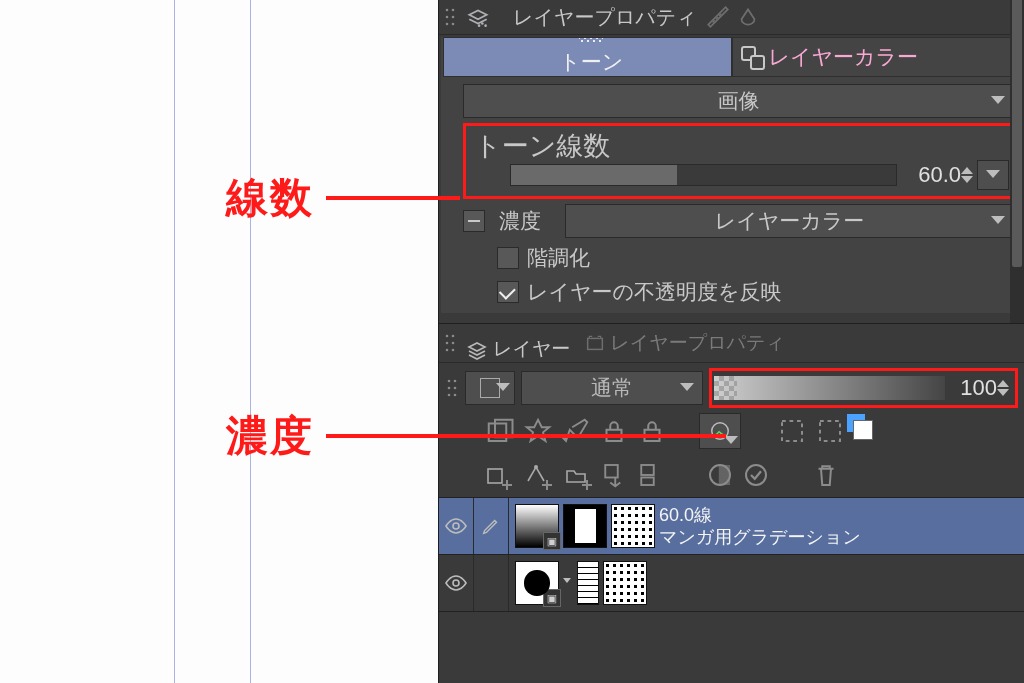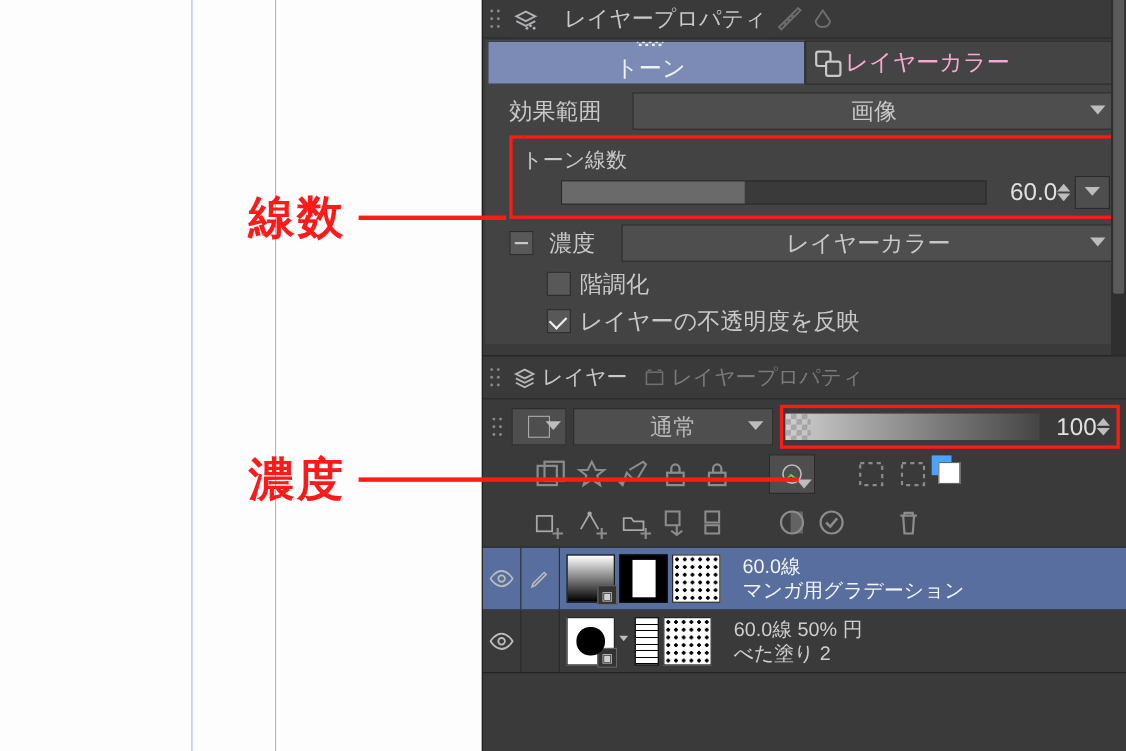--- a/index.html
+++ b/index.html
@@ -131,21 +131,21 @@
   }
 
   .frequency-box {
     margin:2px 6px 2px 22px;
     border:3px solid #ff1a1a;
     background:#434343;
     padding:6px 4px 6px 8px;
   }
   .freq-top {
     display:flex; align-items:center;
-    font-size:19px; color:#c8c8c8;
+    font-size:27px; color:#c8c8c8;
     height:28px;
   }
   .freq-slider-row {
     display:flex; align-items:center;
     height:30px;
     gap:0;
   }
   .freq-slider {
     flex:1; height:20px;
     background:#3a3a3a;
@@ -188,21 +188,21 @@
   }
   .check-row { height:34px; display:flex; align-items:center; font-size:21px; }
 
   
   .layer-tabs {
     height:38px; border-top:1px solid #1f1f1f; border-bottom:1px solid #2a2a2a;
     display:flex; align-items:center; padding-left:4px; gap:2px;
   }
   .ltab { display:flex; align-items:center; gap:4px; height:38px; padding:0 6px;
     color:#7a7a7a; font-size:19px; }
-  .ltab.active { color:#c8c8c8; }
+  .ltab.active { color:#c8c8c8;align-items:flex-end; }
   .ltab svg { display:block; }
 
   .layer-top {
     height:42px;
     display:flex; align-items:center;
     padding:0 6px; gap:6px;
   }
   .palette-btn {
     width:48px; height:32px;
     background:#4e4e4e; border:1px solid #2a2a2a;
@@ -312,21 +312,21 @@
   }
   .tiny-chev { width:10px; height:10px; display:inline-block; }
   .tiny-chev::before {
     content:""; display:block; width:0;height:0;
     border-left:4px solid transparent; border-right:4px solid transparent;
     border-top:5px solid #bdbdbd;
   }
   .layer-text {
     display:flex; flex-direction:column;
     justify-content:center;
-    padding-left:20px;
+    padding-left:4px;
     font-size:18px; color:#e5e5e5; line-height:22px;
   }
   .layer-row.selected .layer-text { color:#f5f5f5; }
   .layer-row:not(.selected) .layer-text { color:#cfcfcf; }
 
   .scrollbar-stub {
     position:absolute; right:0; width:14px; background:#2f2f2f;
   }
   .scrollbar-stub .thumb-sb {
     position:absolute; left:2px; right:2px;
@@ -400,21 +400,20 @@
         <span class="dots-icon"></span>
         <span>トーン</span>
       </div>
       <div class="effect-btn">
         <span class="overlap-icon"></span>
         <span>レイヤーカラー</span>
       </div>
     </div>
 
     <div class="row">
-      <span class="row-label">効果範囲</span>
       <div class="dropdown">
         <span>画像</span>
         <span class="chev"></span>
       </div>
     </div>
 
     <div class="frequency-box">
       <div class="freq-top">
         <span>トーン線数</span>
       </div>
@@ -645,24 +644,20 @@
       </div>
       <div class="lr-edit"></div>
       <div class="thumb-stack">
         <div class="thumb thumb-circle">
             <span class="thumb-sub-badge">▣</span>
           </div>
         <span class="tiny-chev"></span>
         <div class="thumb" style="width:20px;height:42px;background:repeating-linear-gradient(#fff,#fff 5px,#000 5px,#000 6px);"></div>
         <div class="thumb thumb-tone"></div>
       </div>
-      <div class="layer-text">
-        <span>60.0線 50% 円</span>
-        <span>べた塗り 2</span>
-      </div>
     </div>
   </div>
 
 </div>
 
 <div class="anno" style="left:226px; top:170px;">線数</div>
 <div class="anno-line" style="left:326px; top:196px; width:134px;"></div>
 
 <div class="anno" style="left:226px; top:408px;">濃度</div>
 <div class="anno-line" style="left:326px; top:434px; width:400px;"></div>

